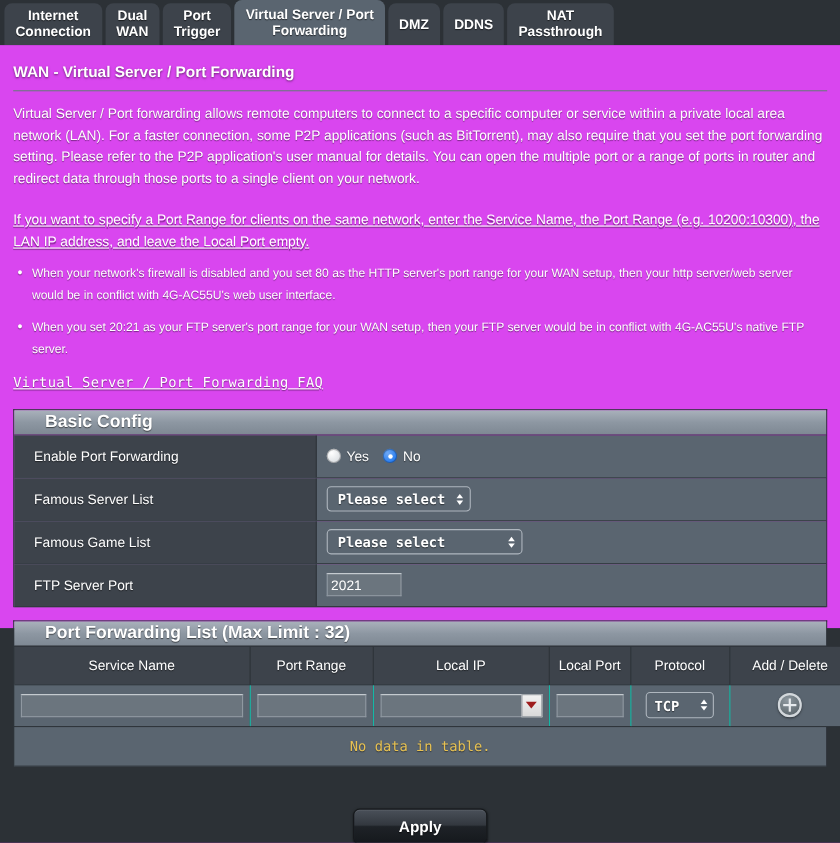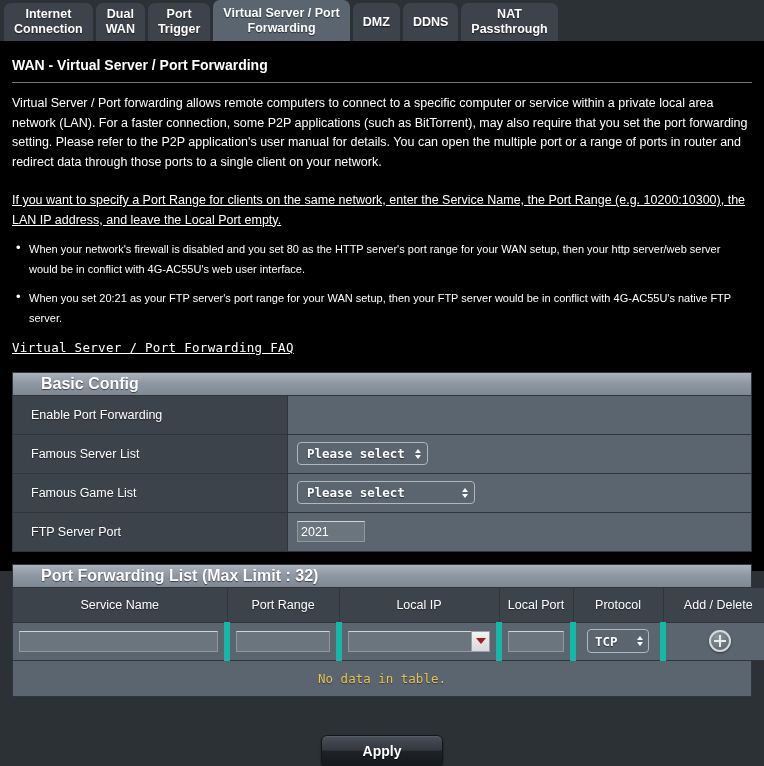--- a/index.html
+++ b/index.html
@@ -11,21 +11,21 @@
     width: 764px;
     height: 766px;
     overflow: hidden;
     font-family: "Liberation Sans", sans-serif;
     color: #ffffff;
   }
   .app {
     width: 764px;
     height: 571px;
     position: relative;
-    background: #000000;
+    background: #d946ef;
     box-sizing: border-box;
   }
 
   
   .tabbar {
     height: 41px;
     background: #2c3136;
     display: flex;
     align-items: flex-end;
     padding: 0 4px;
@@ -232,21 +232,21 @@
     font-weight: normal;
     height: 32px;
     border-right: 1px solid #2f353b;
     border-bottom: 1px solid #2f353b;
     text-shadow: 0 1px 1px rgba(0,0,0,.5);
   }
   .tbl th:last-child { border-right: none; }
   .tbl td {
     background: #5a6570;
     height: 38px;
-    border-right: 6px solid #14b8a6;
+    border-right: 1px solid #14b8a6;
     border-bottom: 1px solid #2f353b;
     text-align: center;
     vertical-align: middle;
     padding: 0 6px;
     box-sizing: border-box;
   }
   .tbl td:last-child { border-right: none; }
   .cell-in {
     width: 100%;
     height: 21px;
@@ -385,20 +385,32 @@
         <li>When you set 20:21 as your FTP server's port range for your WAN setup, then your FTP server would be in conflict with 4G-AC55U's native FTP server.</li>
       </ul>
       <a class="faq-link">Virtual Server / Port Forwarding FAQ</a>
     </div>
 
     <div class="panel">
       <div class="panel-head">Basic Config</div>
 
       <div class="row">
         <div class="row-label">Enable Port Forwarding</div>
+        <div class="row-field">
+          <div class="radio-group">
+            <label class="radio-opt">
+              <span class="radio"></span>
+              <span class="radio-label">Yes</span>
+            </label>
+            <label class="radio-opt">
+              <span class="radio on"></span>
+              <span class="radio-label">No</span>
+            </label>
+          </div>
+        </div>
       </div>
 
       <div class="row">
         <div class="row-label">Famous Server List</div>
         <div class="row-field">
           <div class="sel w-server">
             <span>Please select</span>
             <span class="updown">
                 <i class="up"></i>
                 <i class="dn"></i>

